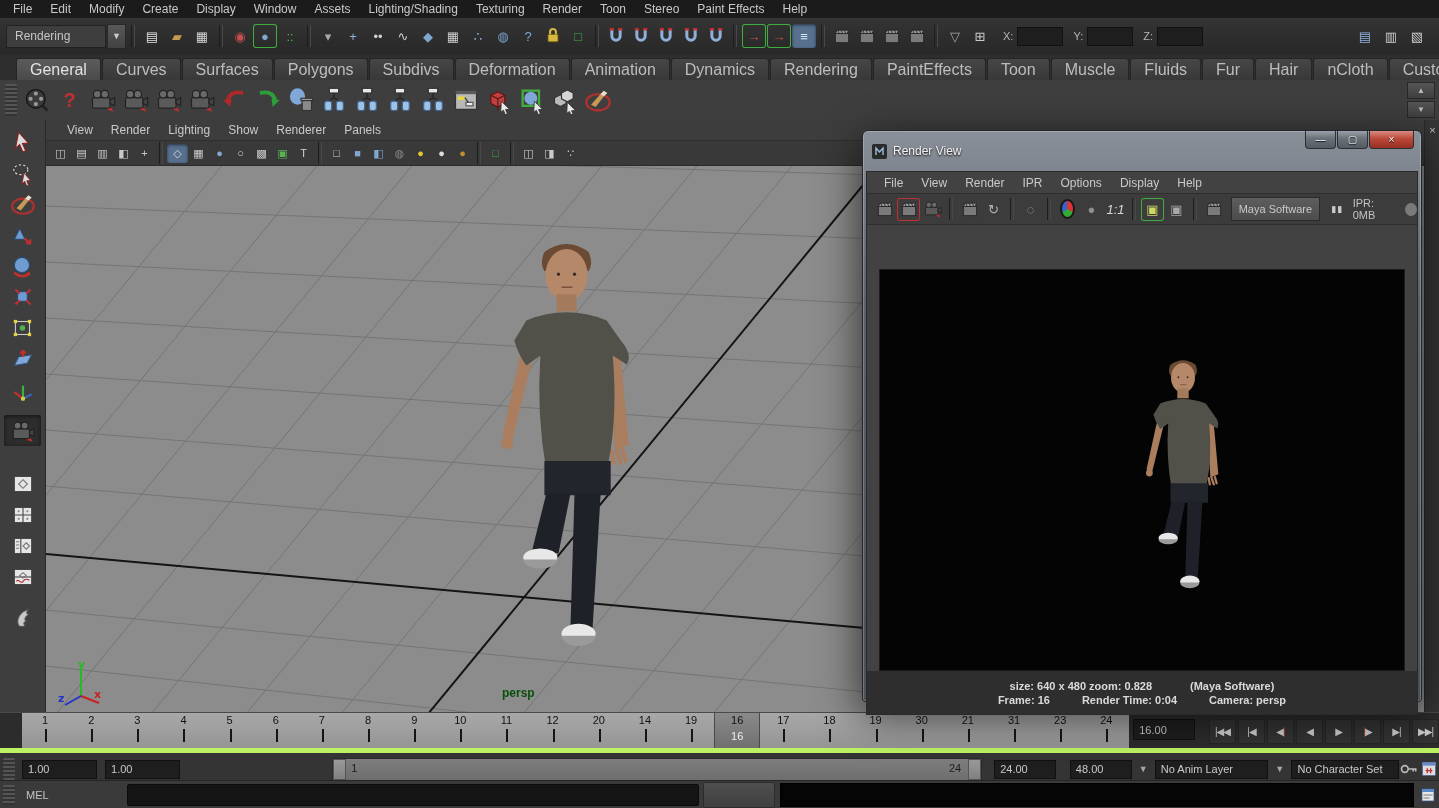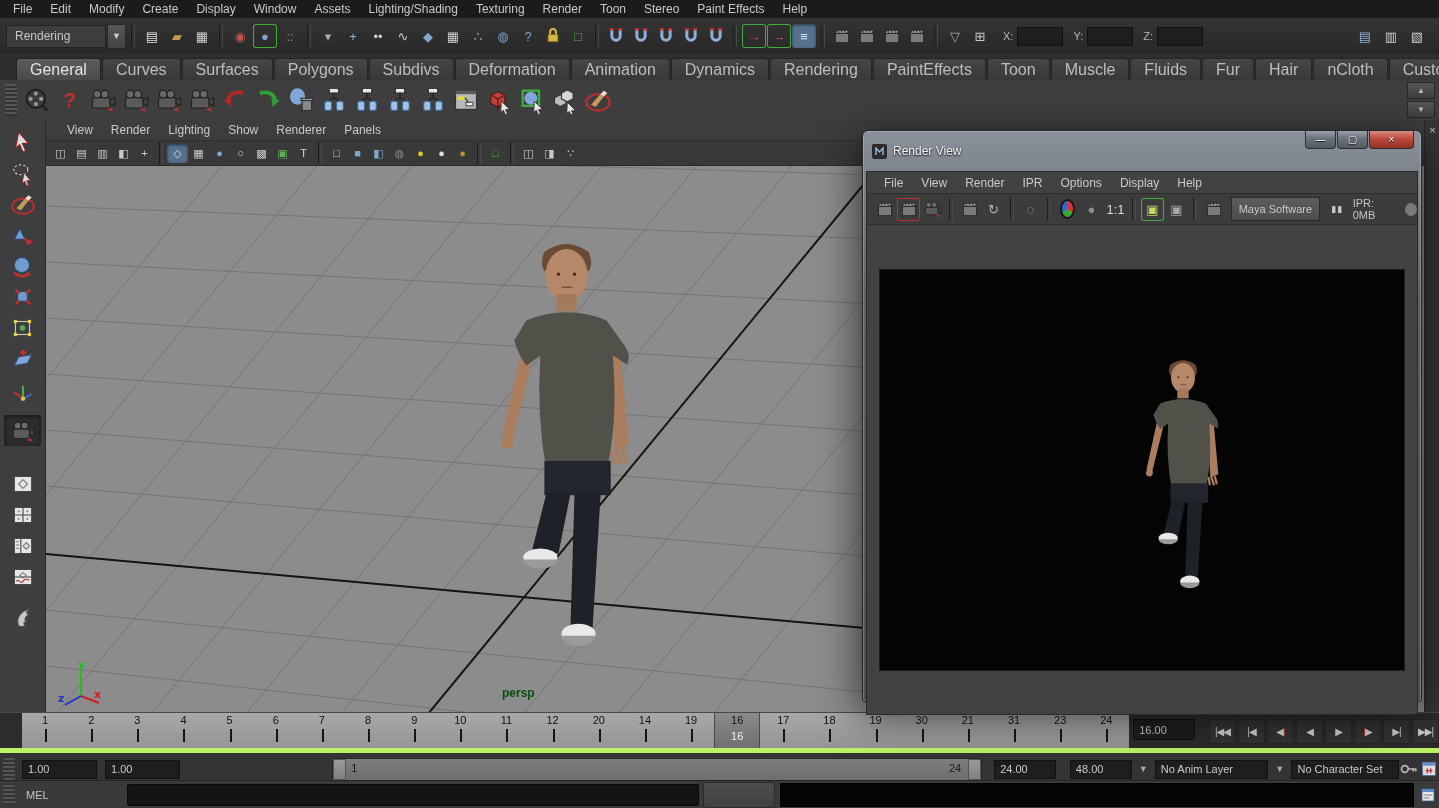--- a/index.html
+++ b/index.html
@@ -731,40 +731,51 @@
             </svg>
           </span>
           <span class="ibtn" title="refresh-ipr-icon" style="color: rgb(176, 176, 176);">↻</span>
           <i class="sep"></i>
           <span class="ibtn" title="ipr-update-region-icon" style="color: rgb(176, 176, 176);">◌</span>
           <i class="sep"></i>
           <span class="ibtn" title="rgb-channels-icon">
             <span class="rgb"></span>
           </span>
           <span class="ibtn" title="alpha-channel-icon" style="color: rgb(143, 143, 143);">●</span>
-          <span class="ibtn" title="zoom-one-to-one-label" style="color: rgb(216, 216, 216);">1:1</span>
+          <span class="ibtn" title="zoom-one-to-one-label" style="color: rgb(216, 216, 216); font-style: italic;">1:1</span>
           <i class="sep"></i>
           <span class="ibtn" title="keep-image-icon" style="color: rgb(205, 216, 96); box-shadow: rgb(63, 174, 63) 0px 0px 0px 1px inset;">▣</span>
           <span class="ibtn" title="remove-image-icon" style="color: rgb(168, 168, 168);">▣</span>
           <i class="sep"></i>
           <span class="ibtn" title="open-render-settings-icon">
             <svg viewBox="0 0 24 24">
               <use href="#s-clap"></use>
             </svg>
           </span>
         </span>
       <span class="rendererbtn">Maya Software</span>
       <span class="ibtn" style="font-size:9px;letter-spacing:1px">▮▮</span>
       <span class="smalltext" style="margin-left:4px">IPR: 0MB</span>
       <span style="width:13px;height:13px;border-radius:50%;background:#7a7a7a;margin-left:10px"></span>
     </div>
     <div id="rv-image">
       <svg width="114" height="246" viewBox="0 0 200 430" style="position:absolute;left:246px;top:84px">
           <use href="#sym-character"></use>
         </svg>
+    </div>
+    <div id="rv-status">
+      <div class="l">
+        <span>size: 640 x 480 zoom: 0.828</span>
+        <span>(Maya Software)</span>
+      </div>
+      <div class="l" style="gap:32px">
+        <span>Frame: 16</span>
+        <span>Render Time: 0:04</span>
+        <span>Camera: persp</span>
+      </div>
     </div>
   </div>
 </div>
 
 <div id="timelinerow" class="row">
   <div id="ruler">
       <div class="fcell">
         <span class="fnum">1</span>
         <i class="ftick"></i>
       </div>

